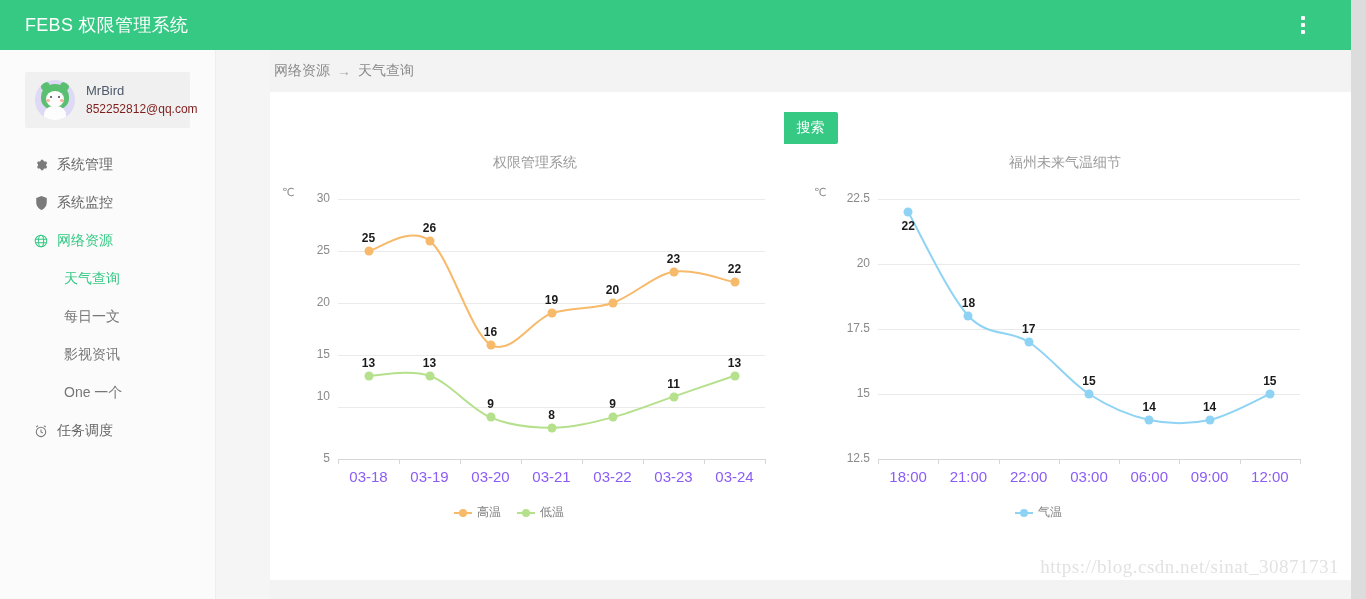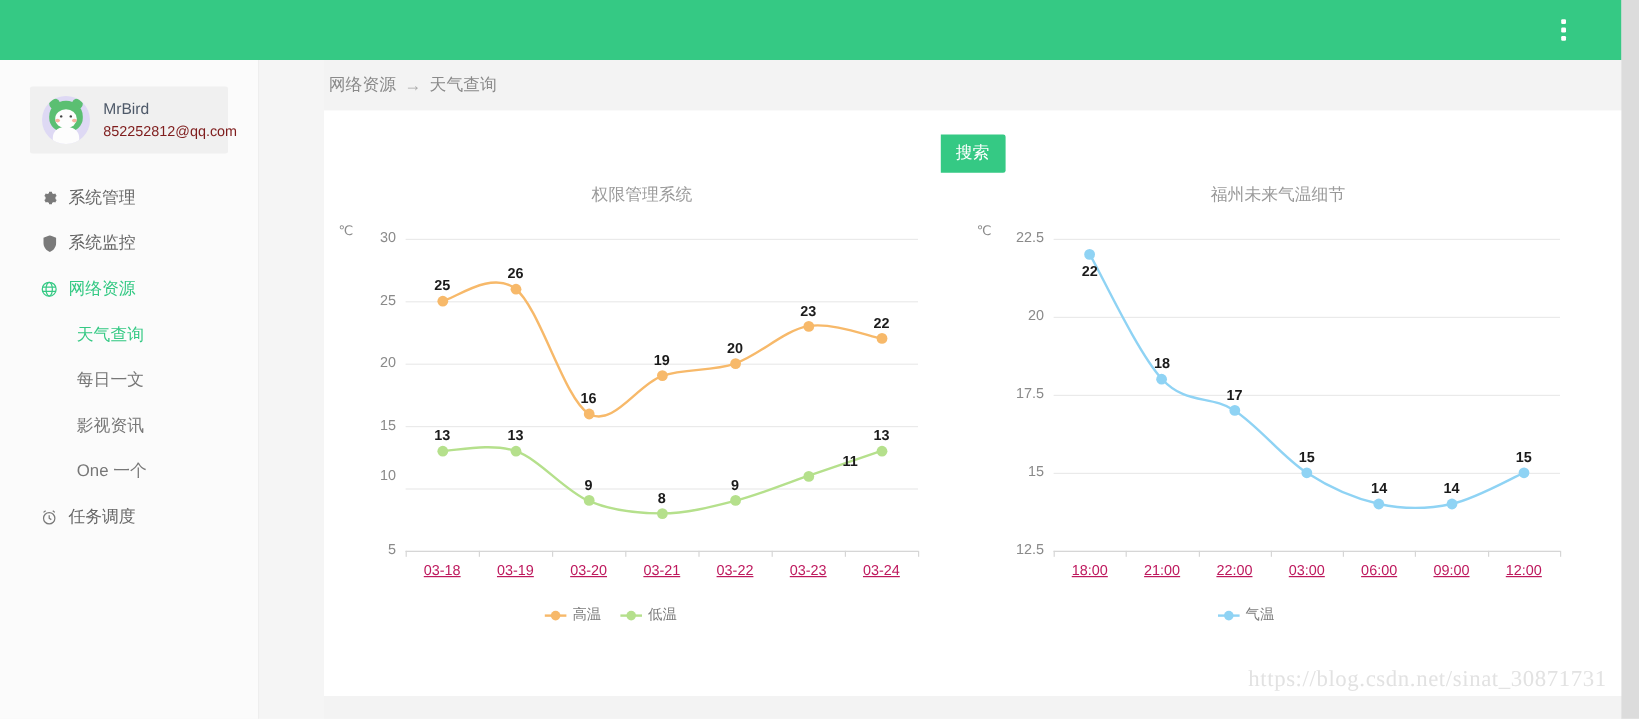--- a/index.html
+++ b/index.html
@@ -140,22 +140,22 @@
     text-align: center; font-size: 14px; color: #9a9a9a; margin-top: 0;
   }
   .axis-unit {
     position: absolute; font-size: 11px; color: #8a8a8a;
   }
   .ytick {
     position: absolute; font-size: 12px; color: #8a8a8a;
     text-align: right; width: 40px;
   }
   .xtick {
-    position: absolute; font-size: 12px; color: #be185d;
-    text-align: center; transform: translateX(-50%); text-decoration: underline;
+    position: absolute; font-size: 15px; color: #8b5cf6;
+    text-align: center; transform: translateX(-50%);
   }
   .gridline { position: absolute; height: 1px; background: #eaeaea; }
   .axisline { position: absolute; background: #d6d6d6; }
   .dot {
     position: absolute; border-radius: 50%;
     transform: translate(-50%,-50%);
   }
   .dlabel {
     position: absolute; font-size: 12px; font-weight: bold;
     color: #1b1b1b; transform: translateX(-50%); white-space: nowrap;
@@ -175,20 +175,21 @@
   #watermark {
     position: absolute; right: 12px; bottom: 2px;
     font-family: "Liberation Serif", serif; font-size: 19px;
     color: #e2e2e2; letter-spacing: .5px; white-space: nowrap;
   }
 </style>
 </head>
 <body>
 
 <div id="topbar">
+  <div id="app-title">FEBS 权限管理系统</div>
   <div id="topbar-menu">
     <i></i>
     <i></i>
     <i></i>
   </div>
 </div>
 <div id="right-gutter"></div>
 
 <div id="sidebar">
 
@@ -338,21 +339,21 @@
           <div class="dlabel" style="left: 98.5px; top: 201.8px;">13</div>
           <div class="dot" style="width: 9px; height: 9px; background: rgb(181, 224, 140); left: 159.5px; top: 221.8px;"></div>
           <div class="dlabel" style="left: 159.5px; top: 201.8px;">13</div>
           <div class="dot" style="width: 9px; height: 9px; background: rgb(181, 224, 140); left: 220.5px; top: 263.4px;"></div>
           <div class="dlabel" style="left: 220.5px; top: 243.4px;">9</div>
           <div class="dot" style="width: 9px; height: 9px; background: rgb(181, 224, 140); left: 281.5px; top: 273.8px;"></div>
           <div class="dlabel" style="left: 281.5px; top: 253.8px;">8</div>
           <div class="dot" style="width: 9px; height: 9px; background: rgb(181, 224, 140); left: 342.5px; top: 263.4px;"></div>
           <div class="dlabel" style="left: 342.5px; top: 243.4px;">9</div>
           <div class="dot" style="width: 9px; height: 9px; background: rgb(181, 224, 140); left: 403.5px; top: 242.6px;"></div>
-          <div class="dlabel" style="left: 403.5px; top: 222.6px; margin-left: 35px;">11</div>
+          <div class="dlabel" style="left: 403.5px; top: 222.6px;">11</div>
           <div class="dot" style="width: 9px; height: 9px; background: rgb(181, 224, 140); left: 464.5px; top: 221.8px;"></div>
           <div class="dlabel" style="left: 464.5px; top: 201.8px;">13</div>
           <div class="legend" style="left: 184px; top: 350px;">
             <div class="li">
               <span class="swatch" style="background: rgb(247, 185, 106);">
                 <span style="position:absolute;left:5px;top:-3px;width:8px;height:8px;border-radius:50%;background:#f7b96a;"></span>
               </span>
               <span>高温</span>
             </div>
             <div class="li">

